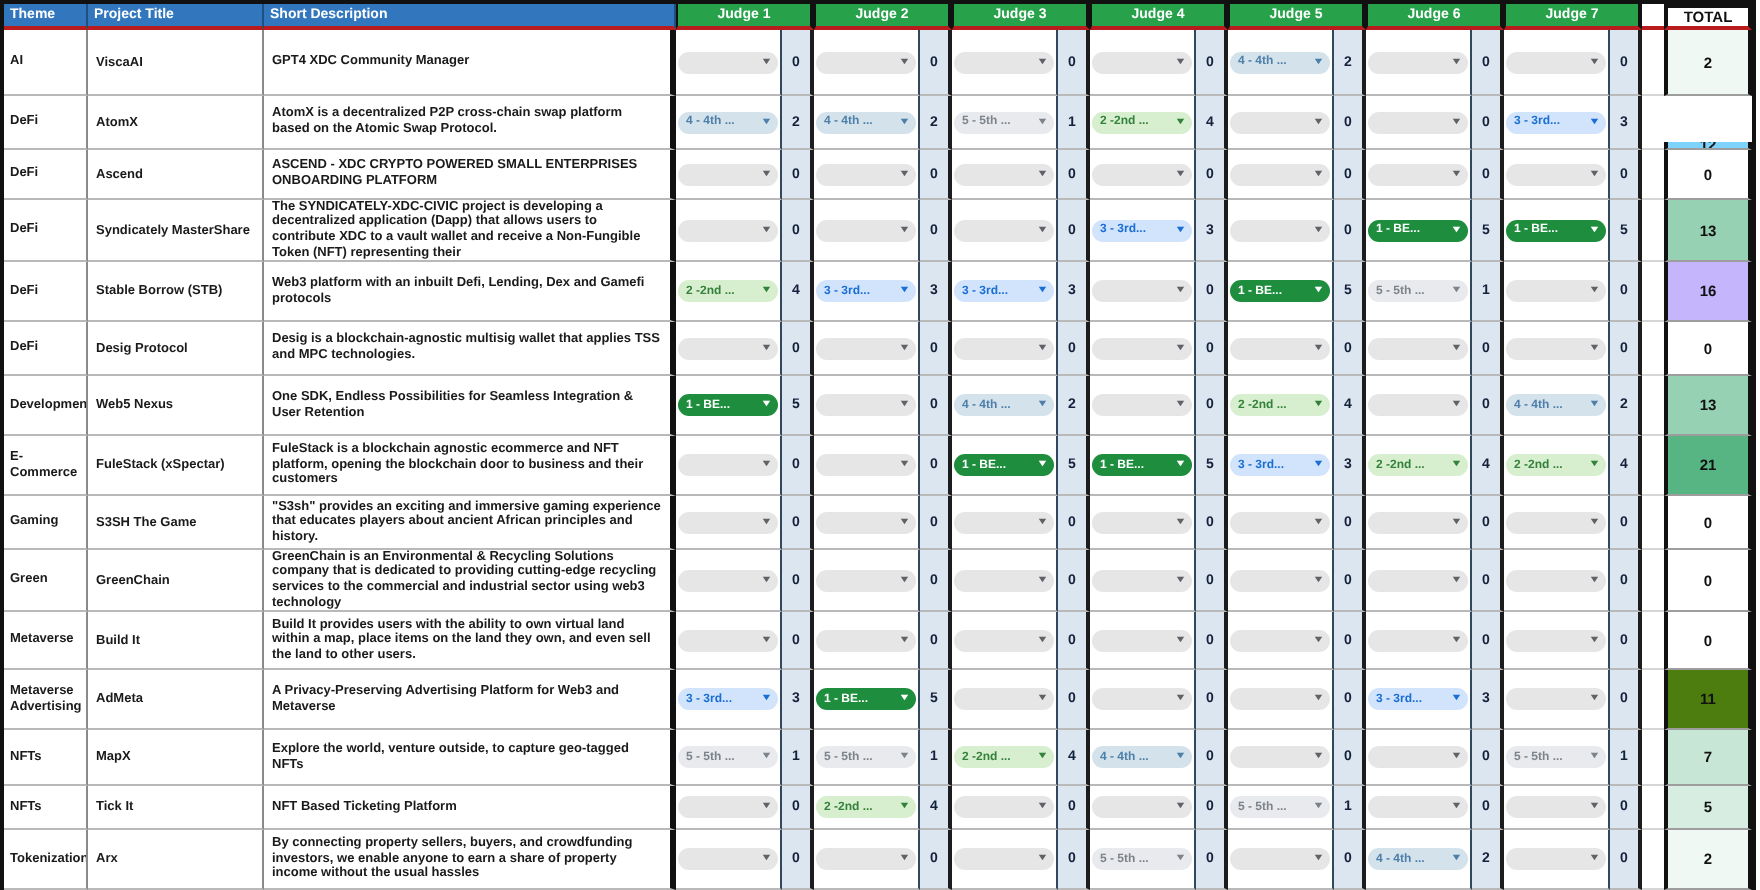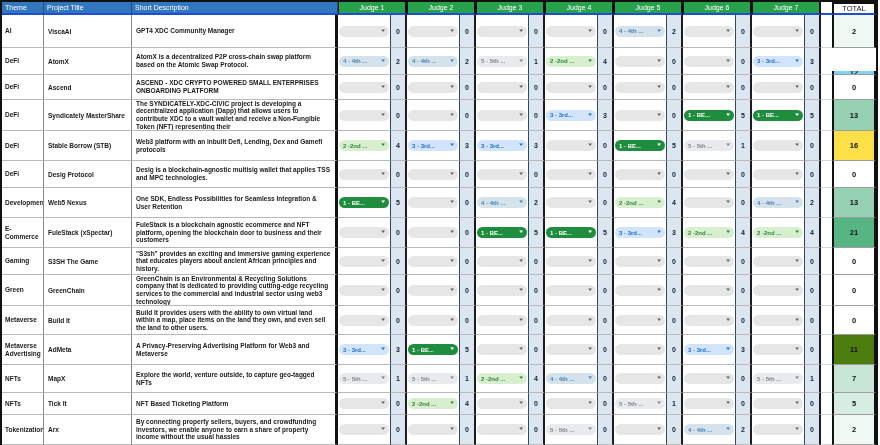--- a/index.html
+++ b/index.html
@@ -9,21 +9,21 @@
     display:grid;
     width:878px;
     box-sizing:border-box;
     border:2px solid #111;
     grid-template-columns:42px 88px 206px repeat(7,53px 16px) 11px 1fr;
     grid-template-rows:13px 33px 27px 25px 31px 30px 27px 30px 30px 27px 31px 29px 30px 28px 22px 30px;
     background:#fff;
   }
   .cell{box-sizing:border-box;overflow:hidden;border-bottom:1px solid #b9b9b9;background:#fff;}
   
-  .h{border-bottom:2px solid #1d4ed8;display:flex;align-items:center;font-weight:400;color:#fff;font-size:7px;}
+  .h{border-bottom:2px solid #b91c1c;display:flex;align-items:center;font-weight:700;color:#fff;font-size:7px;}
   .h.blue{background:#3277bd;padding-left:3px;border-right:1px solid #1d4f80;}
   .h.green{background:#27a24b;justify-content:center;border-right:2px solid #111;border-left:1px solid #111;}
   .h.gaph{background:#fff;}
   .h.totalh{background:#fff;color:#111;justify-content:center;font-size:7.5px;border-left:2px solid #111;border-right:2px solid #111;border-top:2px solid #111;}
   
   .c-theme{padding:2px 2px 2px 3px;font-size:6.5px;font-weight:700;color:#1a1a1a;display:flex;align-items:center;border-right:1px solid #8a8a8a;line-height:1.15;}
   .c-title{padding:2px 2px 2px 4px;font-size:6.5px;font-weight:700;color:#1a1a1a;display:flex;align-items:center;border-right:1px solid #8a8a8a;white-space:nowrap;}
   .c-desc{padding:2px 4px;font-size:6.5px;font-weight:700;color:#1a1a1a;display:flex;align-items:center;border-right:3px solid #111;line-height:1.16;}
   .c-dd{display:flex;align-items:center;justify-content:center;border-right:1px solid #31475e;padding:0 1px;}
   .c-num{display:flex;align-items:center;justify-content:center;background:#dce6f1;border-right:2px solid #1c1c1c;font-size:7px;font-weight:700;color:#14213a;}
@@ -297,21 +297,21 @@
         </div>
       </div>
       <div class="cell c-num">1</div>
       <div class="cell c-dd">
         <div class="chip chip-empty">
           <span class="arr">▼</span>
         </div>
       </div>
       <div class="cell c-num">0</div>
       <div class="cell c-gap"></div>
-      <div class="cell c-total" style="background: #fde047;">16</div>
+      <div class="cell c-total" style="background: #c4b5fd;">16</div>
       <div class="cell c-theme">DeFi</div>
       <div class="cell c-title">Desig Protocol</div>
       <div class="cell c-desc">Desig is a blockchain-agnostic multisig wallet that applies TSS and MPC technologies.</div>
       <div class="cell c-dd">
         <div class="chip chip-empty">
           <span class="arr">▼</span>
         </div>
       </div>
       <div class="cell c-num">0</div>
       <div class="cell c-dd">

